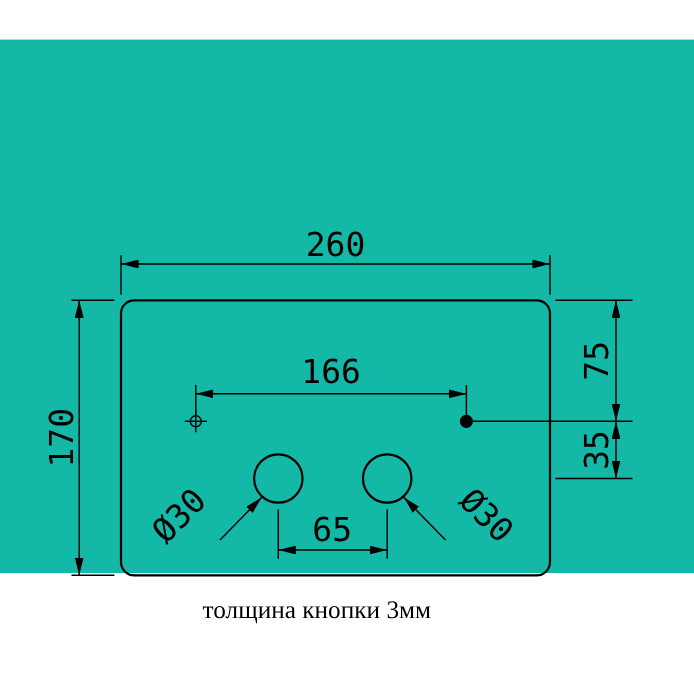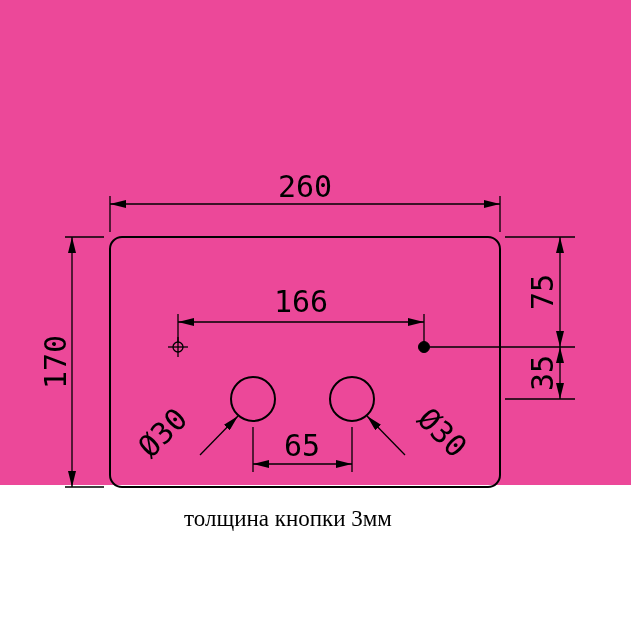--- a/index.html
+++ b/index.html
@@ -7,21 +7,22 @@
     padding: 0;
     width: 631px;
     height: 631px;
     background: #ffffff;
     overflow: hidden;
   }
   #canvas {
     width: 631px;
     height: 485px;
     position: relative;
-    background: #ec4899;
+    background: #14b8a6;
+    margin-top: 36px;
   }
   svg { display: block; }
   .ln   { stroke: #000000; fill: none; }
   .thin { stroke-width: 1.3; }
   .thick{ stroke-width: 2; }
   .dim {
     font-family: "DejaVu Sans Mono", "Liberation Sans", monospace;
     font-size: 30px;
     fill: #000000;
   }

